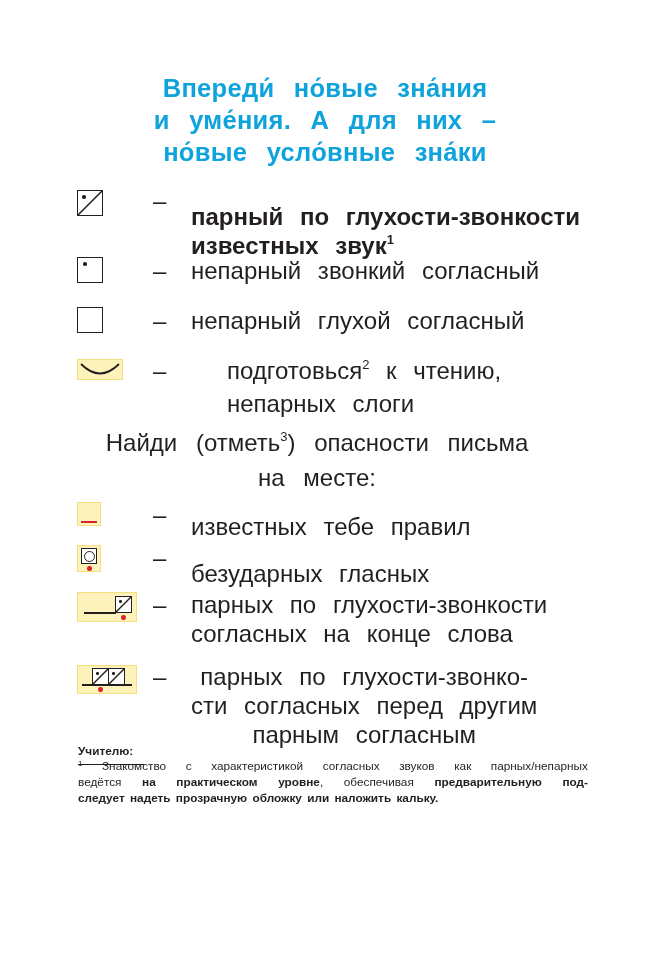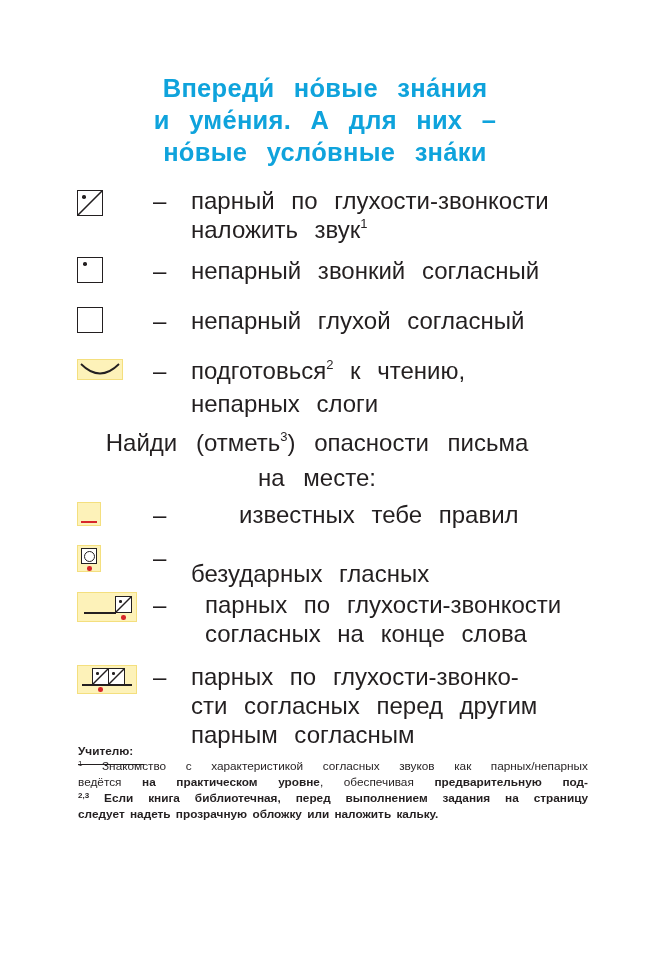--- a/index.html
+++ b/index.html
@@ -42,23 +42,23 @@
 
 <div class="row" style="top:186px;">
   <div class="icon" style="left:77px; top:4px;">
     <div class="box" style="left:0; top:0;"></div>
     <div class="dot" style="left:5px; top:5px;"></div>
     <svg width="26" height="26" style="position:absolute;left:0;top:0;">
         <line x1="1" y1="25" x2="25" y2="1" stroke="#231f20" stroke-width="1.6"></line>
       </svg>
   </div>
   <span class="dash" style="top:0;">–</span>
-  <div class="text" style="top:0;">
+  <div class="text" style="top:16px;font-weight:bold;">
     <div>парный по глухости-звонкости</div>
-    <div><span>наложить звук</span><sup>1</sup></div>
+    <div><span>известных звук</span><sup>1</sup></div>
   </div>
 </div>
 
 <div class="row" style="top:256px;">
   <div class="icon" style="left:77px; top:1px;">
     <div class="box" style="left:0; top:0;"></div>
     <div class="dot" style="left:6px; top:5px;"></div>
   </div>
   <span class="dash" style="top:0;">–</span>
   <div class="text" style="top:0;">непарный звонкий согласный</div>
@@ -73,38 +73,38 @@
 </div>
 
 <div class="row" style="top:356px;">
   <div class="icon" style="left:77px; top:3px;">
     <div class="yel" style="left:0; top:0; width:46px; height:21px;"></div>
     <svg width="46" height="21" style="position:absolute;left:0;top:0;">
         <path d="M4 5 Q23 24 42 5" fill="none" stroke="#231f20" stroke-width="1.8"></path>
       </svg>
   </div>
   <span class="dash" style="top:0;">–</span>
-  <div class="text" style="top:0;">
+  <div class="text" style="top:0;margin-left:36px;">
     <div><span>подготовься</span><sup>2</sup><span style="white-space:pre;"> к чтению,</span></div>
     <div>непарных слоги</div>
   </div>
 </div>
 
 <div class="center" style="top:427px; left:-8px;">
   <div><span>Найди (отметь</span><sup>3</sup><span>) опасности письма</span></div>
   <div>на месте:</div>
 </div>
 
 <div class="row" style="top:500px;">
   <div class="icon" style="left:77px; top:2px;">
     <div class="yel" style="left:0; top:0; width:24px; height:24px;"></div>
     <div style="position:absolute; left:4px; top:19px; width:16px; height:2px; background:#d7262a;"></div>
   </div>
   <span class="dash" style="top:0;">–</span>
-  <div class="text" style="top:0;margin-left:48px;">известных тебе правил</div>
+  <div class="text" style="top:12px;">известных тебе правил</div>
 </div>
 
 <div class="row" style="top:543px;">
   <div class="icon" style="left:77px; top:2px;">
     <div class="yel" style="left:0; top:0; width:24px; height:27px;"></div>
     <div style="position:absolute; left:4px; top:3px; width:16px; height:16px; border:1.6px solid #231f20; box-sizing:border-box; background:#fff;"></div>
     <div style="position:absolute; left:6.5px; top:5.5px; width:11px; height:11px; border:1.4px solid #231f20; border-radius:50%; box-sizing:border-box;"></div>
     <div class="reddot" style="left:10px; top:21px;"></div>
   </div>
   <span class="dash" style="top:0;">–</span>
@@ -116,21 +116,21 @@
     <div class="yel" style="left:0; top:0; width:60px; height:30px;"></div>
     <div style="position:absolute; left:7px; top:20px; width:32px; height:1.6px; background:#231f20;"></div>
     <div style="position:absolute; left:38px; top:4px; width:17px; height:17px; border:1.6px solid #231f20; box-sizing:border-box; background:#fff;"></div>
     <svg width="17" height="17" style="position:absolute;left:38px;top:4px;">
         <line x1="1" y1="16" x2="16" y2="1" stroke="#231f20" stroke-width="1.4"></line>
       </svg>
     <div class="dot" style="left:42px; top:8px; width:2.5px; height:2.5px;"></div>
     <div class="reddot" style="left:44px; top:23px;"></div>
   </div>
   <span class="dash" style="top:0;">–</span>
-  <div class="text" style="top:0;margin-left:14px;">
+  <div class="text" style="top:0;">
     <div>парных по глухости-звонкости</div>
     <div>согласных на конце слова</div>
   </div>
 </div>
 
 <div class="row" style="top:662px;">
   <div class="icon" style="left:77px; top:3px;">
     <div class="yel" style="left:0; top:0; width:60px; height:29px;"></div>
     <div style="position:absolute; left:5px; top:19px; width:50px; height:1.6px; background:#231f20;"></div>
     <div style="position:absolute; left:15px; top:3px; width:17px; height:17px; border:1.6px solid #231f20; box-sizing:border-box; background:#fff;"></div>
@@ -139,27 +139,26 @@
       </svg>
     <div class="dot" style="left:19px; top:7px; width:2.5px; height:2.5px;"></div>
     <div style="position:absolute; left:31px; top:3px; width:17px; height:17px; border:1.6px solid #231f20; box-sizing:border-box; background:#fff;"></div>
     <svg width="17" height="17" style="position:absolute;left:31px;top:3px;">
         <line x1="1" y1="16" x2="16" y2="1" stroke="#231f20" stroke-width="1.4"></line>
       </svg>
     <div class="dot" style="left:35px; top:7px; width:2.5px; height:2.5px;"></div>
     <div class="reddot" style="left:21px; top:22px;"></div>
   </div>
   <span class="dash" style="top:0;">–</span>
-  <div class="text" style="top:0;">
+  <div class="text" style="top:0;text-align:center;">
     <div>парных по глухости-звонко-</div>
     <div>сти согласных перед другим</div>
     <div>парным согласным</div>
   </div>
 </div>
 
 <div class="footrule"></div>
 <div class="foot">
   <span class="line last" style="font-weight:bold;">Учителю:</span>
   <span class="line"><sup>1</sup><span> Знакомство с характеристикой согласных звуков как парных/непарных</span></span>
   <span class="line"><span style="white-space:pre;">ведётся </span><b>на практическом уровне</b><span style="white-space:pre;">, обеспечивая </span><b>предварительную под-</b></span>
-  <span class="line" style="font-weight:bold;"><sup>2,3</sup><span> Если книга библиотечная, перед выполнением задания на страницу</span></span>
   <span class="line last" style="font-weight:bold;">следует надеть прозрачную обложку или наложить кальку.</span>
 </div>
 
 </body></html>

